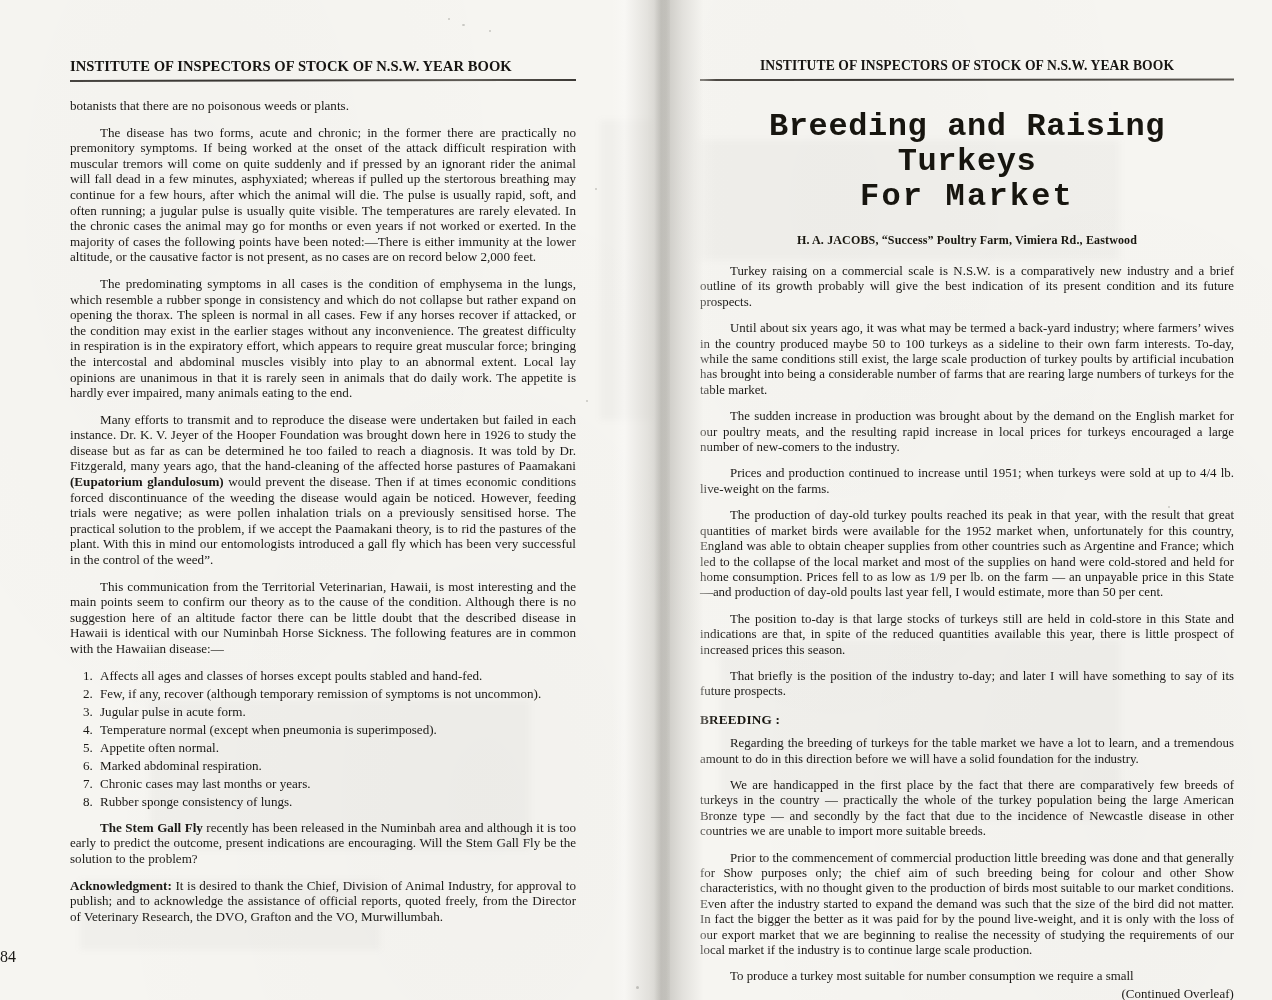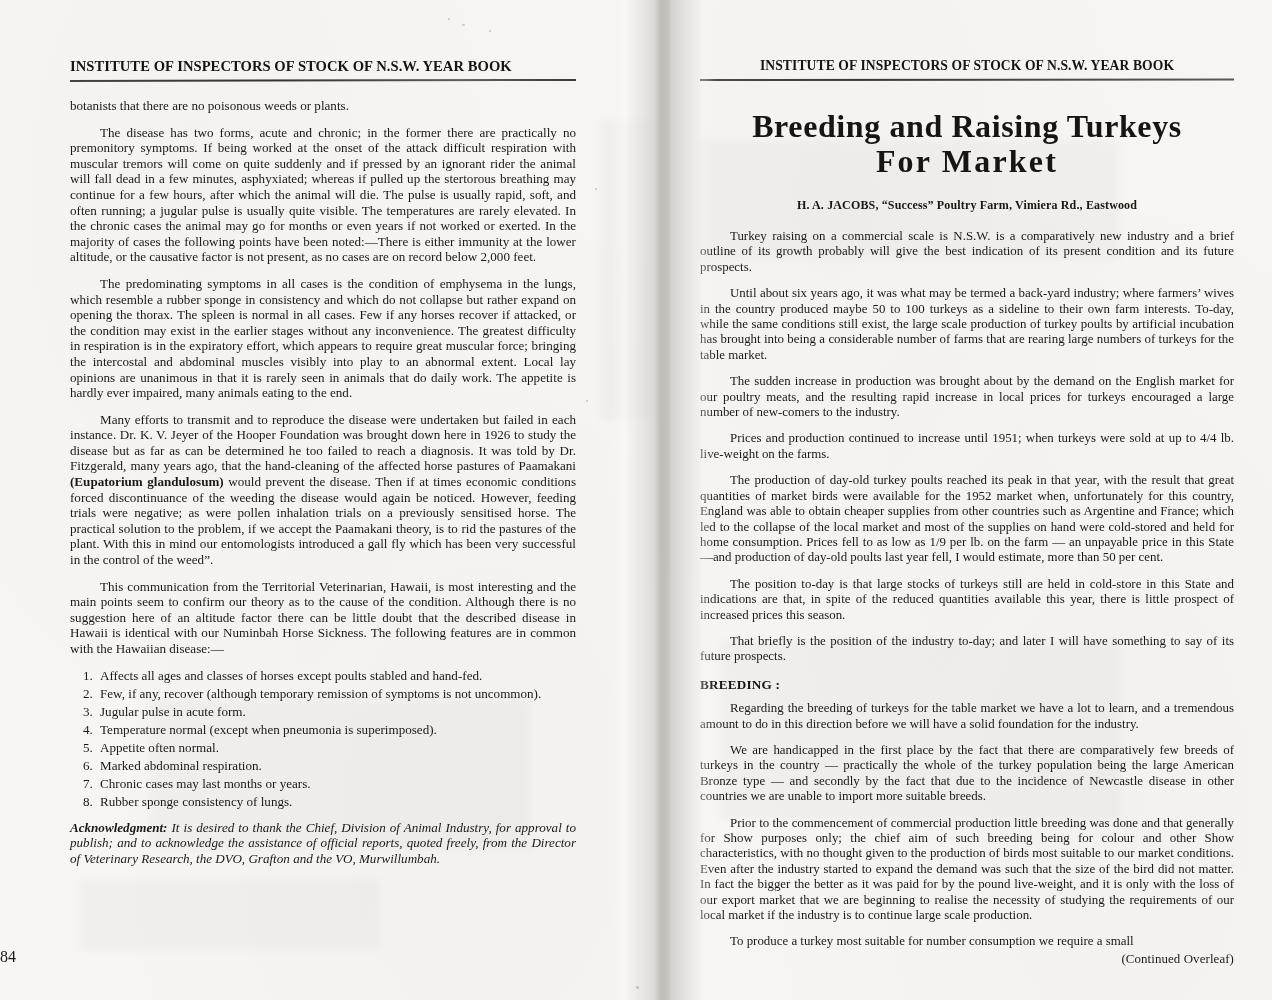--- a/index.html
+++ b/index.html
@@ -125,42 +125,42 @@
     text-align: justify;
     text-justify: inter-word;
   }
   .page-r .body { font-size: 12.9px; line-height: 15.4px; }
 
   p.para {
     margin: 0 0 11px 0;
     text-indent: 30px;
   }
   p.para.noindent { text-indent: 0; }
-  p.flush { text-indent: 0; font-style: italic; }
+  p.flush { text-indent: 0; }
 
   .b { font-weight: bold; }
 
   
   ol.features {
     margin: 3px 0 10px 0;
     padding: 0 0 0 26px;
     list-style: decimal;
   }
   ol.features li {
     margin: 0 0 2.5px 0;
     padding-left: 4px;
     text-align: left;
     line-height: 15.6px;
   }
   ol.features li::marker { font-weight: normal; }
 
   
   .title-block { margin-top: 28px; text-align: center; }
   .article-title {
-    font-family: Liberation Serif, serif;
+    font-family: Liberation Mono, monospace;
     font-weight: bold;
     color: #17150f;
     font-size: 32px;
     line-height: 35px;
     letter-spacing: 0.6px;
   }
   .article-title .l2 { letter-spacing: 2.2px; }
   .byline {
     margin-top: 19px;
     font-family: "Liberation Serif", "DejaVu Serif", serif;
@@ -239,20 +239,21 @@
           <li>Affects all ages and classes of horses except poults stabled and hand-fed.</li>
           <li>Few, if any, recover (although temporary remission of symptoms is not uncommon).</li>
           <li>Jugular pulse in acute form.</li>
           <li>Temperature normal (except when pneumonia is superimposed).</li>
           <li>Appetite often normal.</li>
           <li>Marked abdominal respiration.</li>
           <li>Chronic cases may last months or years.</li>
           <li>Rubber sponge consistency of lungs.</li>
         </ol>
 
+        <p class="para"><span class="b">The Stem Gall Fly</span><span> recently has been released in the Numinbah area and although it is too early to predict the outcome, present indications are encouraging.  Will the Stem Gall Fly be the solution to the problem?</span></p>
 
         <p class="para flush"><span class="b">Acknowledgment:</span><span> It is desired to thank the Chief, Division of Animal Industry, for approval to publish; and to acknowledge the assistance of official reports, quoted freely, from the Director of Veterinary Research, the DVO, Grafton and the VO, Murwillumbah.</span></p>
 
       </div>
     </div>
 
     <div class="folio folio-l">84</div>
   </div>
 
   <div class="page page-r">

